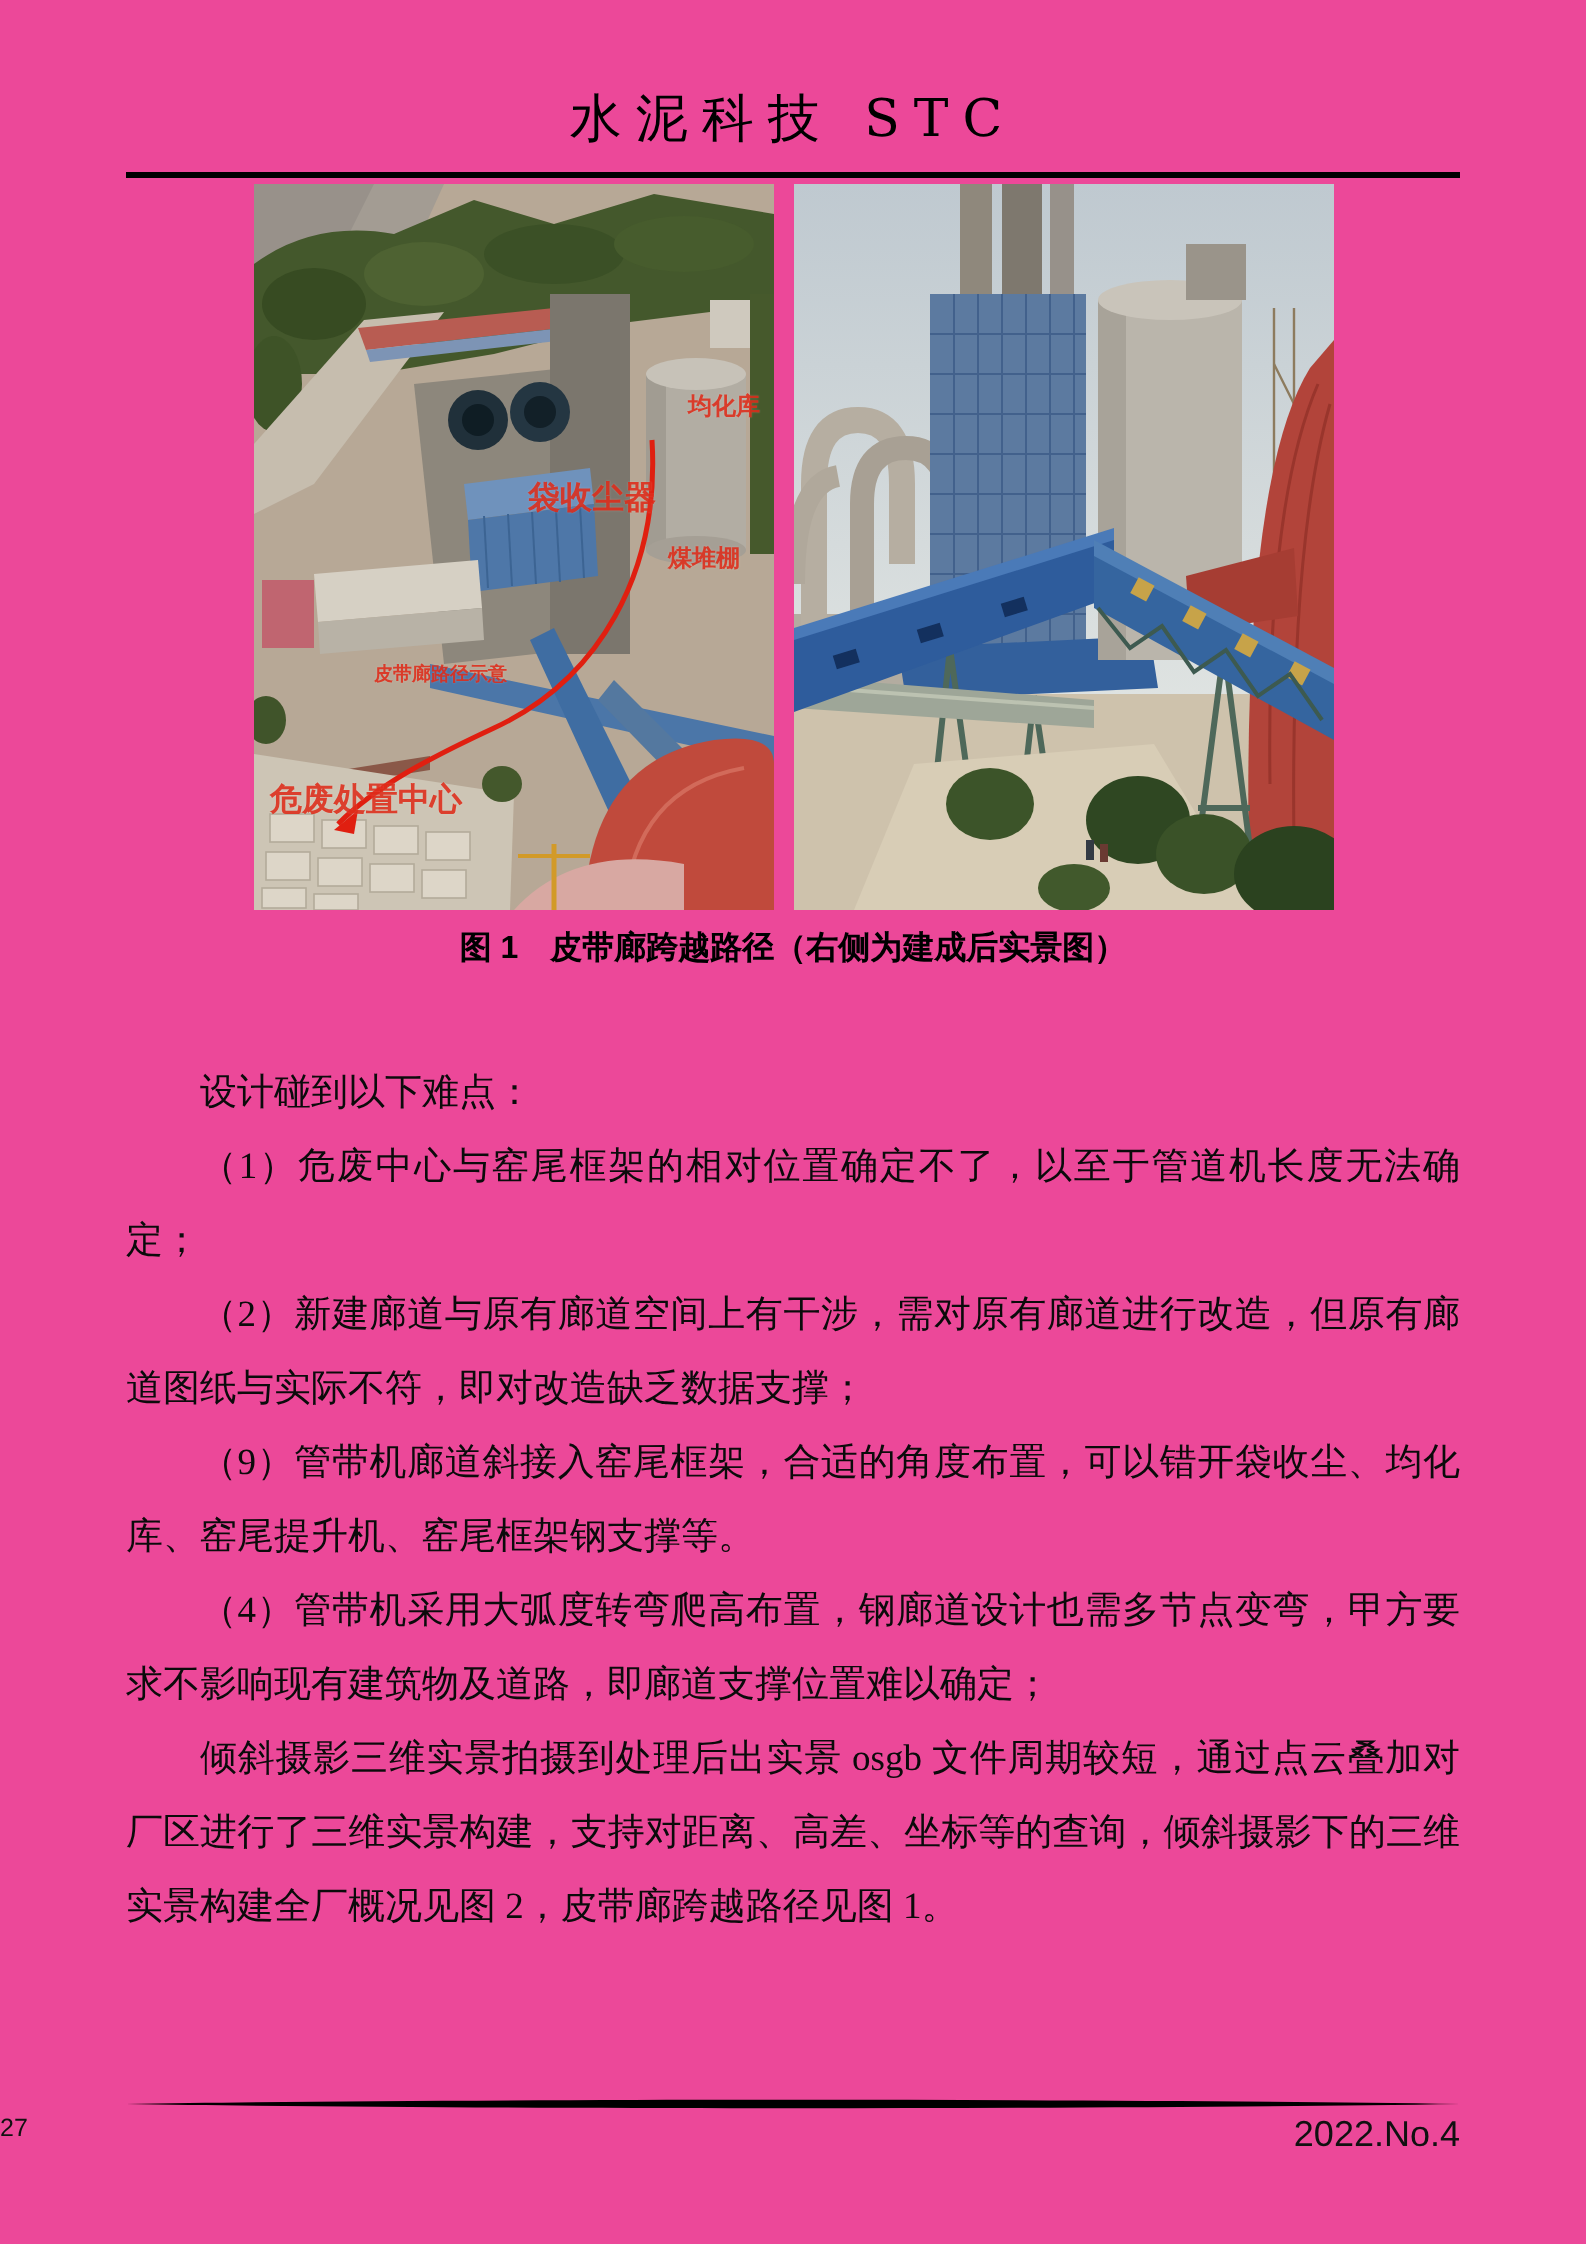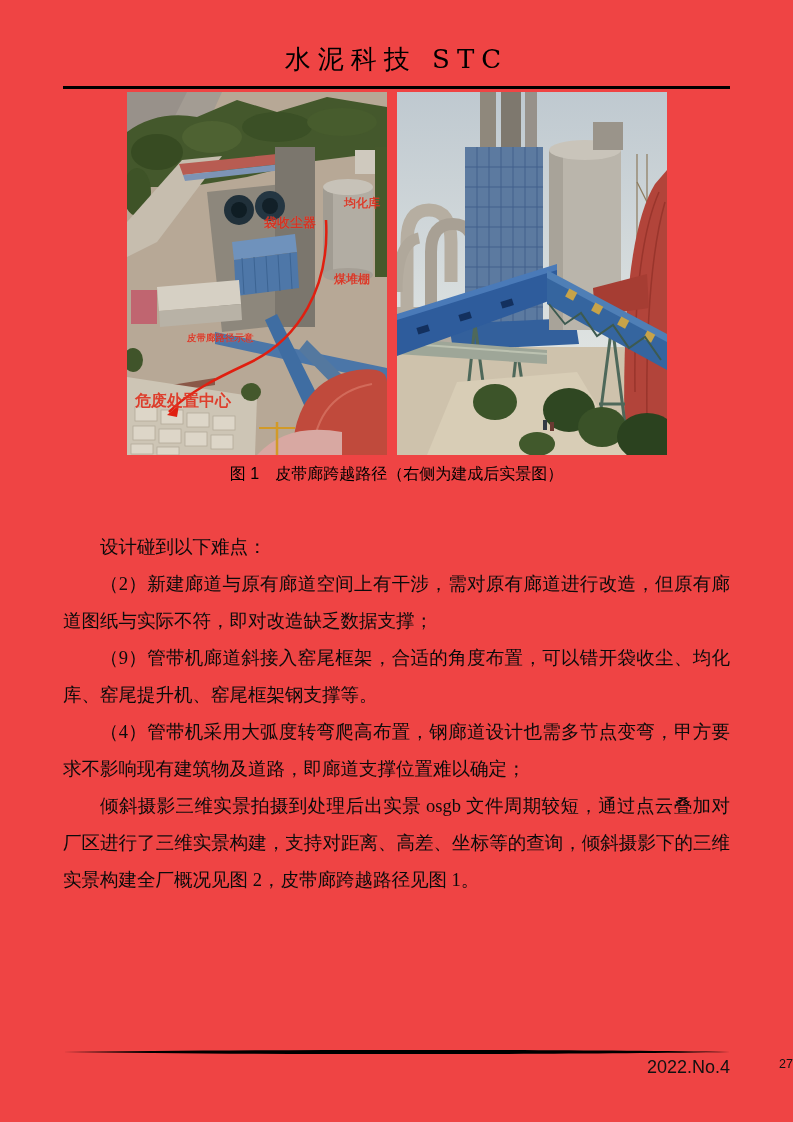--- a/index.html
+++ b/index.html
@@ -1,34 +1,34 @@
 <!DOCTYPE html>
 <html><head>
 <meta charset="utf-8">
 <style>
   html,body{margin:0;padding:0;background:#9a9a9a;}
-  .page{position:relative;width:793px;height:1122px;margin:0 auto;background:#ef4444;
+  .page{position:relative;width:793px;height:1122px;margin:0 auto;background:#ec4899;
         font-family:"Liberation Serif",serif;overflow:hidden;}
   .journal-title{position:absolute;top:42px;left:0;width:100%;text-align:center;
         font-size:26px;letter-spacing:7px;color:#000;font-family:"DejaVu Serif",serif;}
   .header-rule{position:absolute;top:86px;left:63px;width:667px;height:2.5px;background:#000;}
   .fig-row{position:absolute;top:92px;left:127px;width:540px;height:363px;display:flex;gap:10px;}
   .fig-img{position:relative;height:363px;overflow:hidden;background:#b7a896;}
   .fig-img.left{width:260px;}
   .fig-img.right{width:270px;}
   .fig-img svg{position:absolute;top:0;left:0;display:block;}
   .ann{position:absolute;color:#df2d1b;font-weight:bold;line-height:1;white-space:nowrap;
         font-family:"Liberation Sans",sans-serif;opacity:.88;text-shadow:0 0 1px rgba(255,255,255,.25);}
   .figure-caption{position:absolute;top:464px;left:0;width:100%;text-align:center;
-        font-size:16px;font-weight:normal;color:#000;font-family:"Liberation Sans",sans-serif;}
+        font-size:16px;font-weight:bold;color:#000;font-family:"Liberation Sans",sans-serif;}
   .body-text{position:absolute;top:487px;left:63px;width:667px;font-size:18.5px;
         line-height:37px;text-align:justify;color:#0b0b0b;margin-top:42px;}
   .body-text p{margin:0;text-indent:2em;}
   .footer-rule{position:absolute;top:1049px;left:63px;width:667px;height:6px;}
-  .page-number{position:absolute;top:1057px;left:0;width:100%;text-align:right;
+  .page-number{position:absolute;top:1057px;left:0;width:100%;text-align:left;
         font-size:12.5px;color:#111;font-family:"Liberation Sans",sans-serif;}
   .issue-label{position:absolute;top:1057px;right:63px;font-size:18px;color:#111;
         font-family:"Liberation Sans",sans-serif;}
 </style>
 </head>
 <body>
 
 <div class="page">
 
   <div class="journal-title">水泥科技 STC</div>
@@ -97,21 +97,21 @@
         <ellipse cx="6" cy="268" rx="10" ry="12" fill="#40542a"></ellipse>
         <ellipse cx="124" cy="300" rx="10" ry="9" fill="#44582c"></ellipse>
         <line x1="150" y1="330" x2="150" y2="363" stroke="#d29a28" stroke-width="2.5"></line>
         <line x1="132" y1="336" x2="168" y2="336" stroke="#d29a28" stroke-width="2"></line>
         <g>
           <path d="M199,128 C 203,195 172,248 120,272 C 90,286 62,300 42,320" stroke="#e01f10" stroke-width="2.5" fill="none"></path>
           <polygon points="40,323 52,313 50,325" fill="#e01f10"></polygon>
         </g>
       </svg>
       <span class="ann" style="left:217px;top:105px;font-size:12px;">均化库</span>
-      <span class="ann" style="left:137px;top:124px;font-size:13px;">袋收尘器</span>
+      <span class="ann" style="left:137px;top:150px;font-size:16px;">袋收尘器</span>
       <span class="ann" style="left:207px;top:181px;font-size:12px;">煤堆棚</span>
       <span class="ann" style="left:60px;top:241px;font-size:9.5px;">皮带廊路径示意</span>
       <span class="ann" style="left:8px;top:301px;font-size:16px;">危废处置中心</span>
     </div>
 
     <div class="fig-img right">
       <svg width="270" height="363" viewBox="0 0 270 363">
         <defs>
           <linearGradient id="sky" x1="0" y1="0" x2="0" y2="1">
             <stop offset="0" stop-color="#bfc9d0"></stop>
@@ -193,20 +193,21 @@
         <rect x="146" y="328" width="4" height="10" fill="#333a44"></rect>
         <rect x="153" y="330" width="4" height="9" fill="#6a3a32"></rect>
       </svg>
     </div>
   </div>
 
   <div class="figure-caption">图 1　皮带廊跨越路径（右侧为建成后实景图）</div>
 
   <div class="body-text">
     <p>设计碰到以下难点：</p>
+    <p>（1）危废中心与窑尾框架的相对位置确定不了，以至于管道机长度无法确定；</p>
     <p>（2）新建廊道与原有廊道空间上有干涉，需对原有廊道进行改造，但原有廊道图纸与实际不符，即对改造缺乏数据支撑；</p>
     <p>（9）管带机廊道斜接入窑尾框架，合适的角度布置，可以错开袋收尘、均化库、窑尾提升机、窑尾框架钢支撑等。</p>
     <p>（4）管带机采用大弧度转弯爬高布置，钢廊道设计也需多节点变弯，甲方要求不影响现有建筑物及道路，即廊道支撑位置难以确定；</p>
     <p>倾斜摄影三维实景拍摄到处理后出实景 osgb 文件周期较短，通过点云叠加对厂区进行了三维实景构建，支持对距离、高差、坐标等的查询，倾斜摄影下的三维实景构建全厂概况见图 2，皮带廊跨越路径见图 1。</p>
   </div>
 
   <svg class="footer-rule" viewBox="0 0 667 6" preserveAspectRatio="none">
     <path d="M0,3 C 180,0.2 487,0.2 667,3 C 487,5.8 180,5.8 0,3 Z" fill="#000"></path>
   </svg>
   <div class="page-number">27</div>

